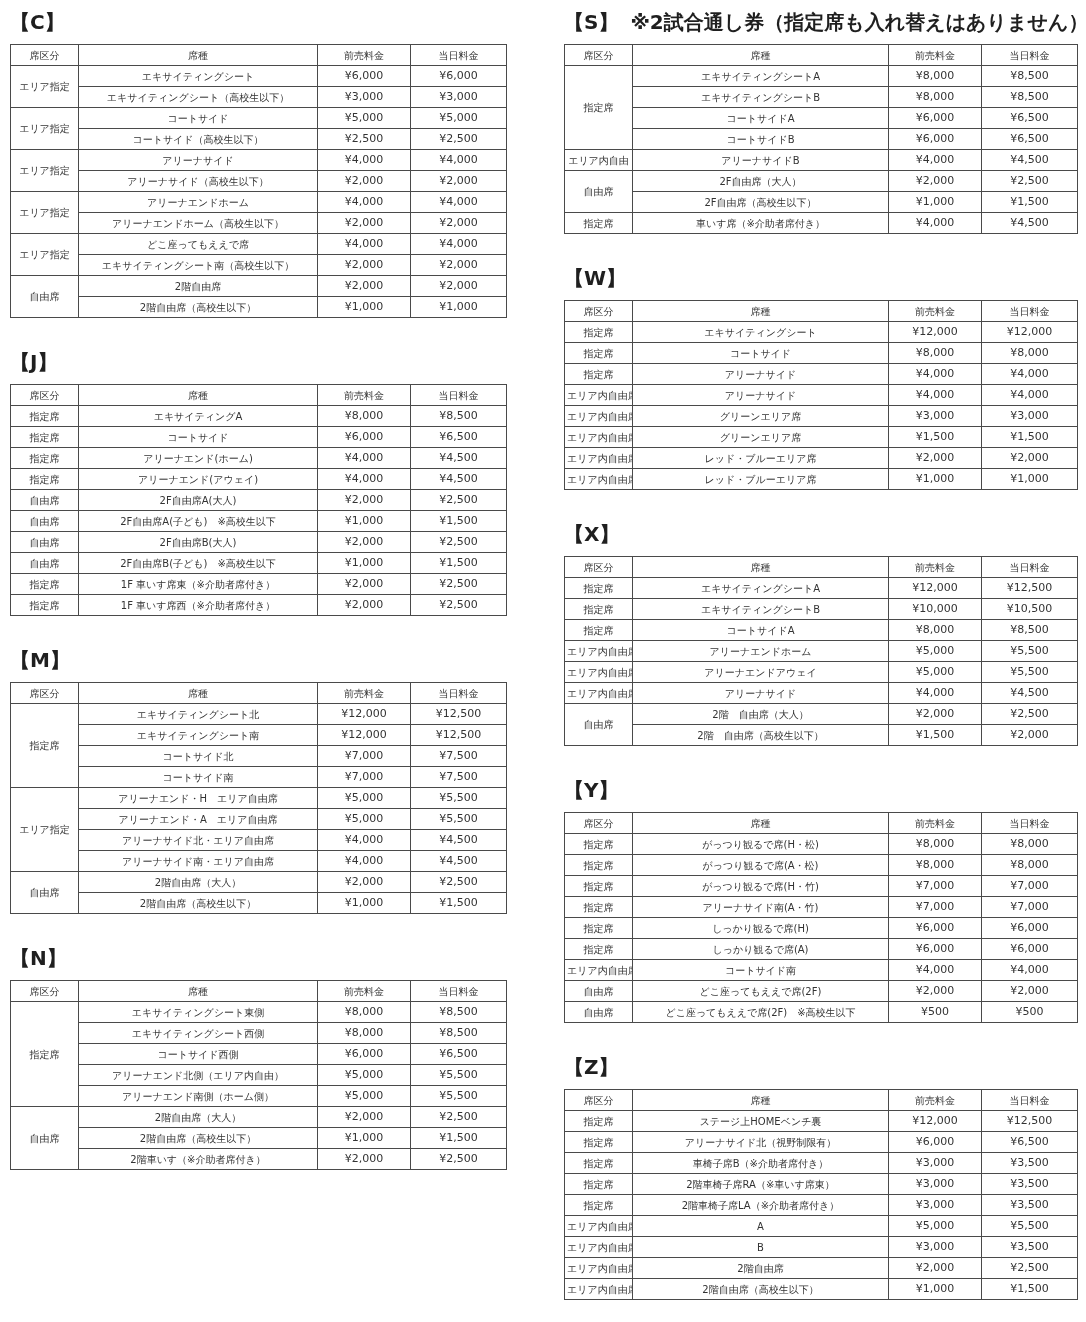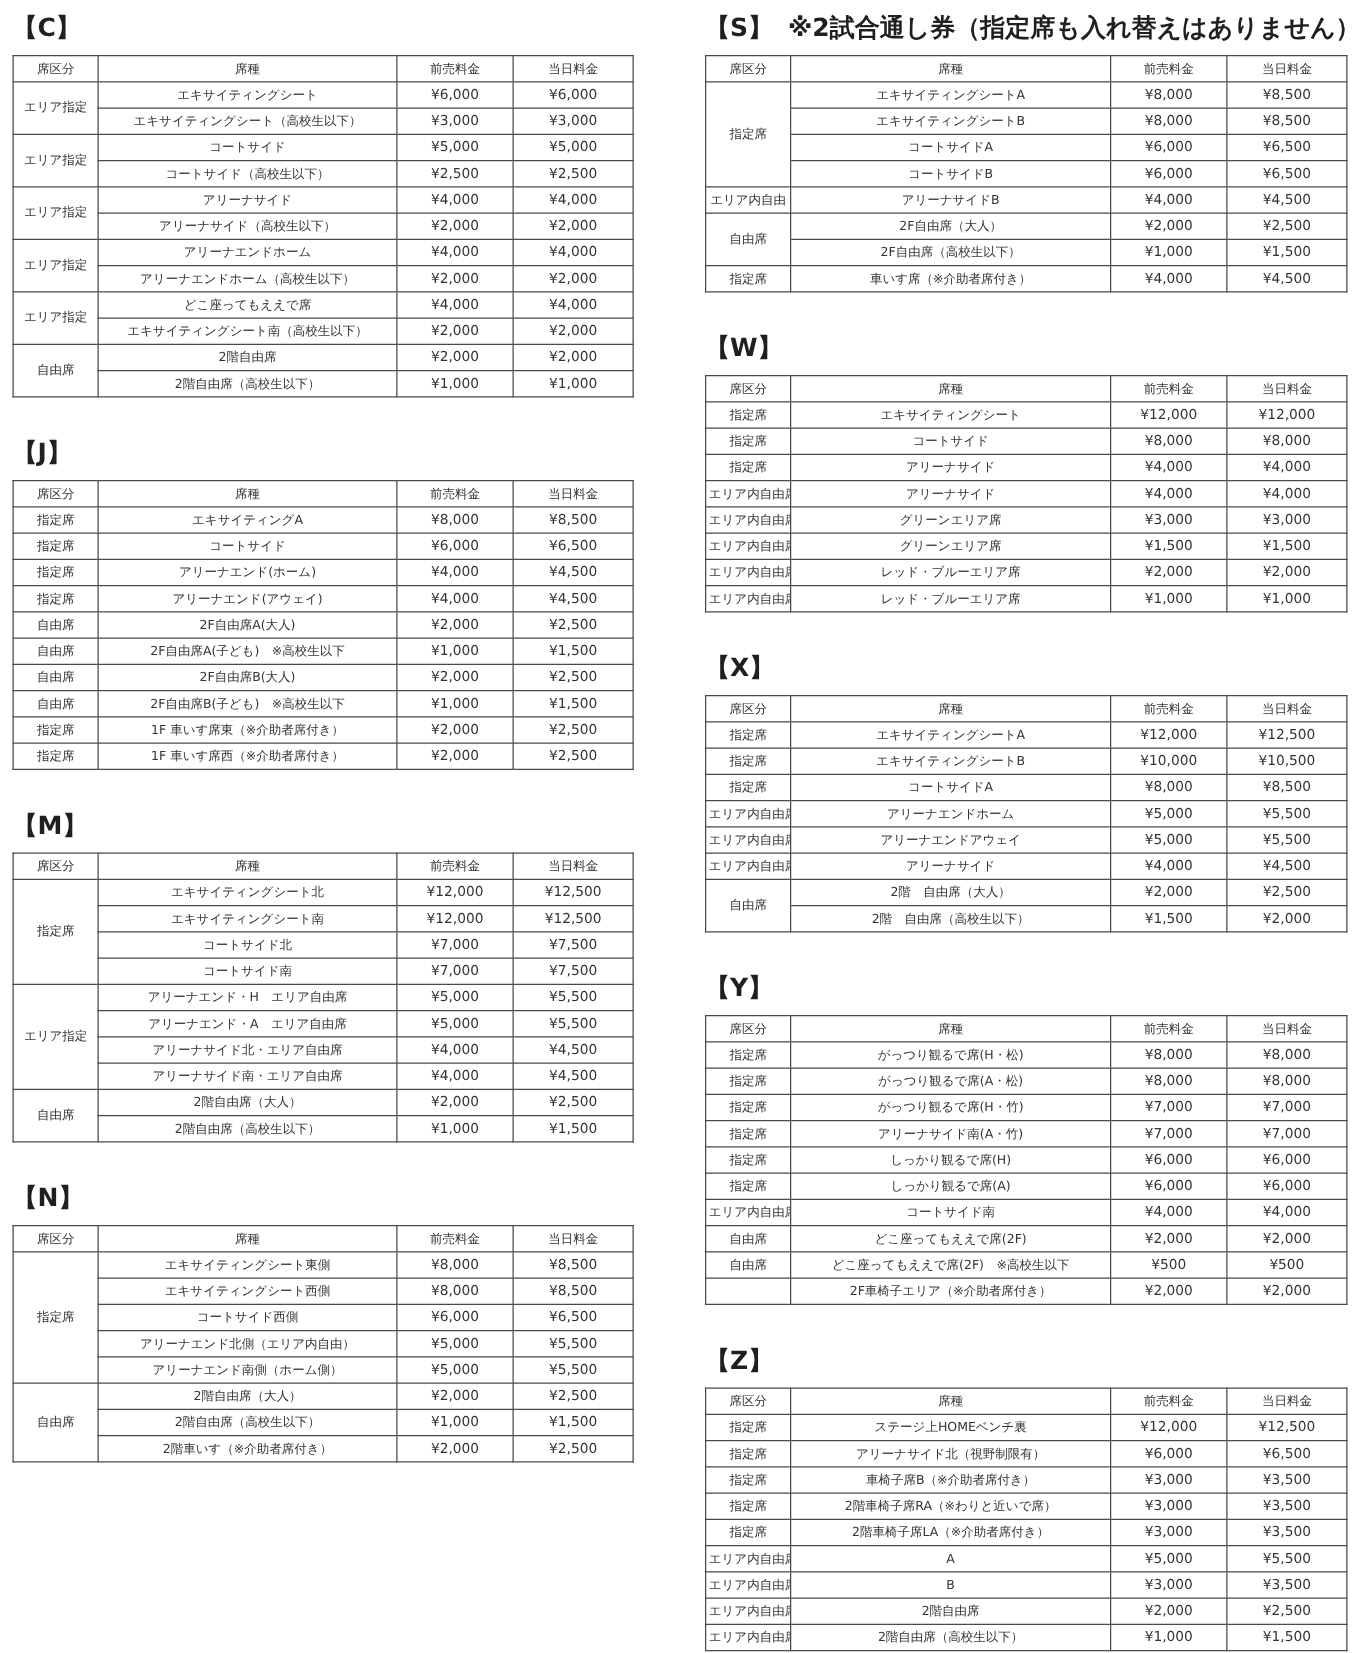--- a/index.html
+++ b/index.html
@@ -653,26 +653,20 @@
               <td>どこ座ってもええで席(2F)</td>
               <td class="price">¥2,000</td>
               <td class="price">¥2,000</td>
             </tr>
             <tr>
               <td>自由席</td>
               <td>どこ座ってもええで席(2F)　※高校生以下</td>
               <td class="price">¥500</td>
               <td class="price">¥500</td>
             </tr>
-            <tr>
-              <td></td>
-              <td>2F車椅子エリア（※介助者席付き）</td>
-              <td class="price">¥2,000</td>
-              <td class="price">¥2,000</td>
-            </tr>
           </tbody>
         </table>
       </section>
       <section class="section">
         <h2 class="heading">
           <span>【Z】</span>
         </h2>
         <table class="price-table">
           <colgroup>
             <col class="c-cat">
@@ -702,21 +696,21 @@
               <td class="price">¥6,500</td>
             </tr>
             <tr>
               <td>指定席</td>
               <td>車椅子席B（※介助者席付き）</td>
               <td class="price">¥3,000</td>
               <td class="price">¥3,500</td>
             </tr>
             <tr>
               <td>指定席</td>
-              <td>2階車椅子席RA（※わりと近いで席）</td>
+              <td>2階車椅子席RA（※車いす席東）</td>
               <td class="price">¥3,000</td>
               <td class="price">¥3,500</td>
             </tr>
             <tr>
               <td>指定席</td>
               <td>2階車椅子席LA（※介助者席付き）</td>
               <td class="price">¥3,000</td>
               <td class="price">¥3,500</td>
             </tr>
             <tr>

